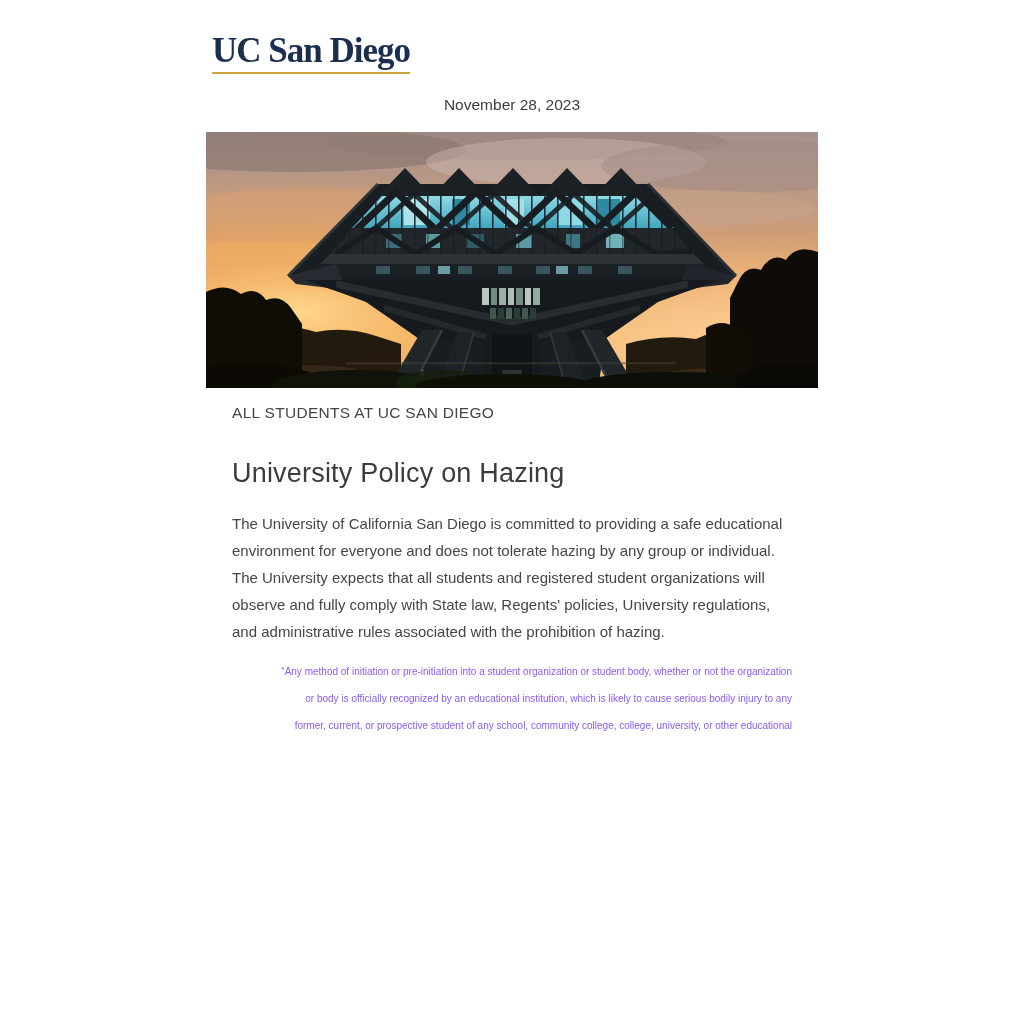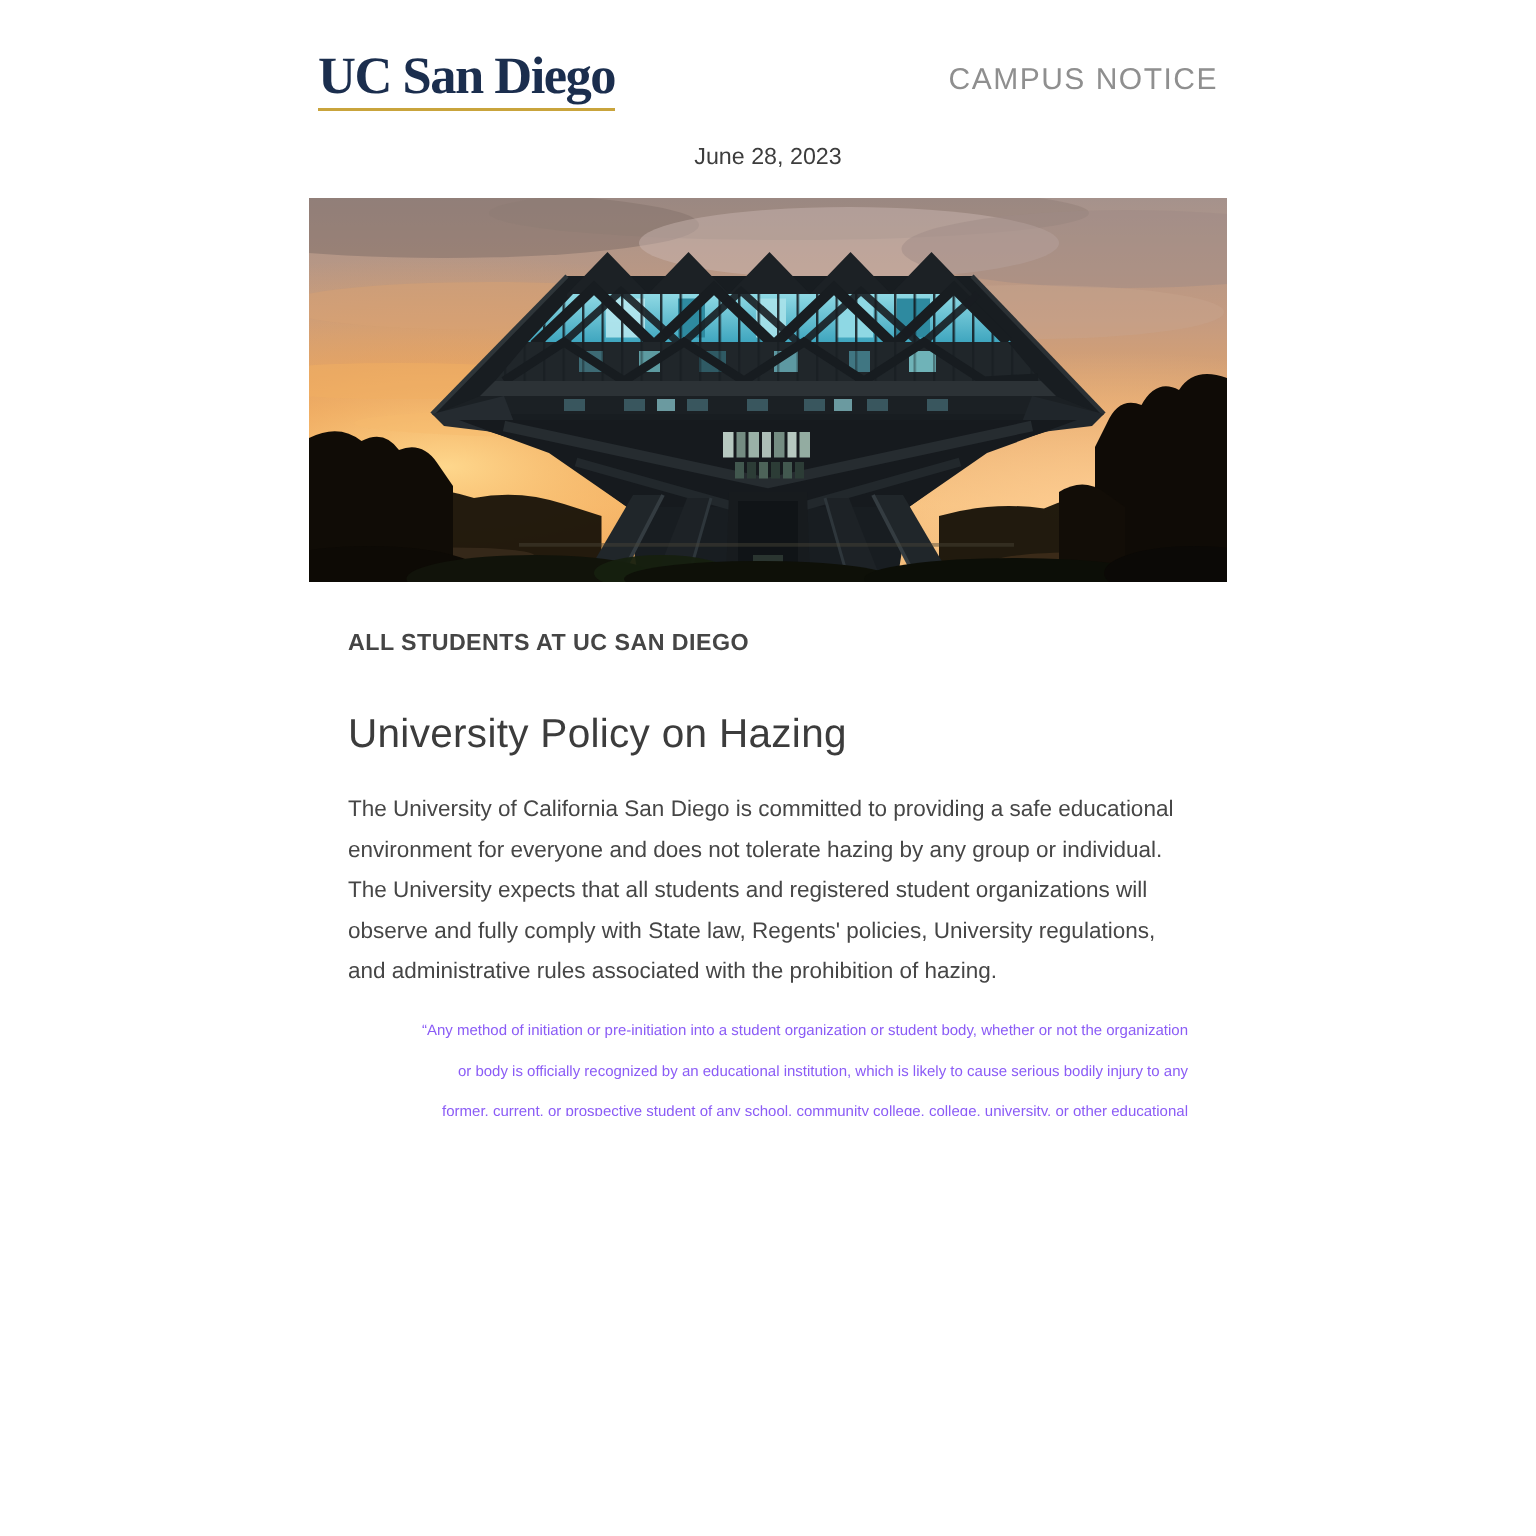--- a/index.html
+++ b/index.html
@@ -18,41 +18,40 @@
   }
   .notice-label { font-size: 20px; color: #8f8f8f; letter-spacing: 1px; padding-bottom: 9px; font-weight: 400; }
 
   .office-line { text-align: center; font-weight: 700; font-size: 16.5px; color: #2e2e2e; margin-top: 36px; letter-spacing: 0.2px; }
   .date-line { text-align: center; font-size: 15.5px; color: #3d3d3d; margin-top: 22px; }
 
   .hero { margin: 18px 0 0 0; line-height: 0; }
   .hero svg { display: block; }
 
   .body-copy { padding: 0 26px; }
-  .audience { margin-top: 32px; font-size: 15.5px; color: #454545; letter-spacing: 0.3px; font-weight: bold; }
+  .audience { margin-top: 16px; font-size: 15.5px; color: #454545; letter-spacing: 0.3px; }
   .title { margin: 36px 0 0 0; font-size: 27px; font-weight: 400; color: #3c3c3c; letter-spacing: 0.2px; }
   p.para { margin: 21px 0 0 0; font-size: 15px; line-height: 27px; color: #464646; }
   h2.section { margin: 25px 0 0 0; font-size: 15.5px; font-weight: 700; color: #2e2e2e; }
   p.law { margin-top: 8px; }
   blockquote.quote { margin: 13px 0 0 40px; padding: 0; font-size: 10px; line-height: 27px; color: #8b5cf6; max-width: 520px; text-align: right; }
 </style>
 </head>
 <body>
 
 <div class="page">
   <div class="container">
 
     <header class="header">
       <div>
         <span class="logo-text">UC San Diego</span>
       </div>
-      <div class="notice-label">CAMPUS NOTICE</div>
     </header>
 
-    <div class="date-line">June 28, 2023</div>
+    <div class="date-line">November 28, 2023</div>
 
     <figure class="hero">
       <svg width="612" height="256" viewBox="0 0 612 256">
         <defs>
           <linearGradient id="sky" x1="0" y1="0" x2="0" y2="1">
             <stop offset="0" stop-color="#a5928c"></stop>
             <stop offset="0.32" stop-color="#c59b80"></stop>
             <stop offset="0.56" stop-color="#e3a468"></stop>
             <stop offset="0.80" stop-color="#f3bd78"></stop>
             <stop offset="1" stop-color="#edb26d"></stop>

